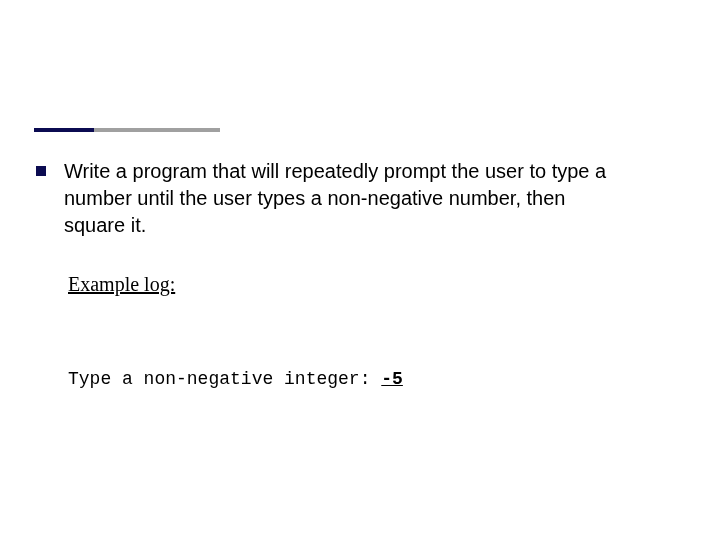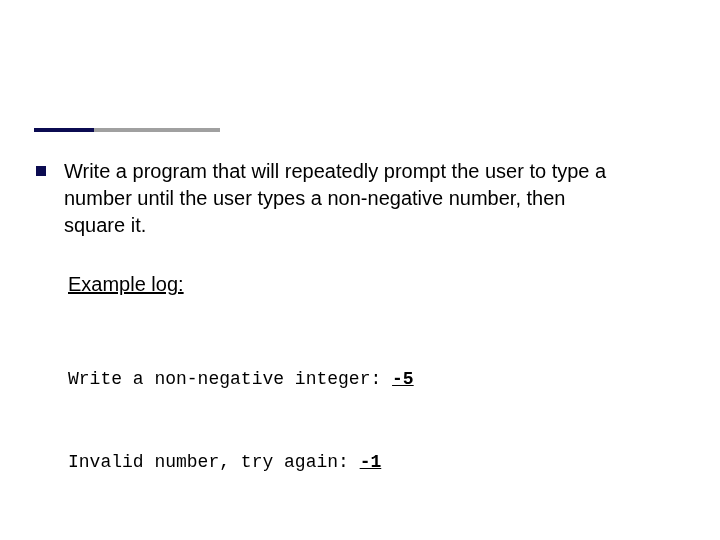--- a/index.html
+++ b/index.html
@@ -56,20 +56,21 @@
   .bullet-text {
     font-size: 20px;
     line-height: 1.35;
     max-width: 620px;
   }
   .example-label {
     margin-top: 34px;
     margin-left: 32px;
     font-size: 20px;
     text-decoration: underline;
+    font-family: Liberation Serif, serif;
   }
   .log {
     margin-top: 14px;
     margin-left: 32px;
     font-family: "Courier New", Courier, monospace;
     font-size: 18px;
     line-height: 1.55;
     white-space: pre;
   }
   .log .line { display: block; }
@@ -88,22 +89,21 @@
   <div class="content">
 
     <div class="bullet-row">
       <div class="bullet"></div>
       <div class="bullet-text">Write a program that will repeatedly prompt the user to type a number until the user types a non-negative number, then square it.</div>
     </div>
 
     <div class="example-label">Example log:</div>
 
     <div class="log">
-      <span class="line"><span>Write a non-negative integer: </span><span class="u">-5</span></span>
-      <span class="line"><span>Invalid number, try again: </span><span class="u">-1</span></span>
+      <span class="line"><span>Type a non-negative integer: </span><span class="u">-5</span></span>
       
       
       
     </div>
 
   </div>
 
 </div>
 
 </body></html>

